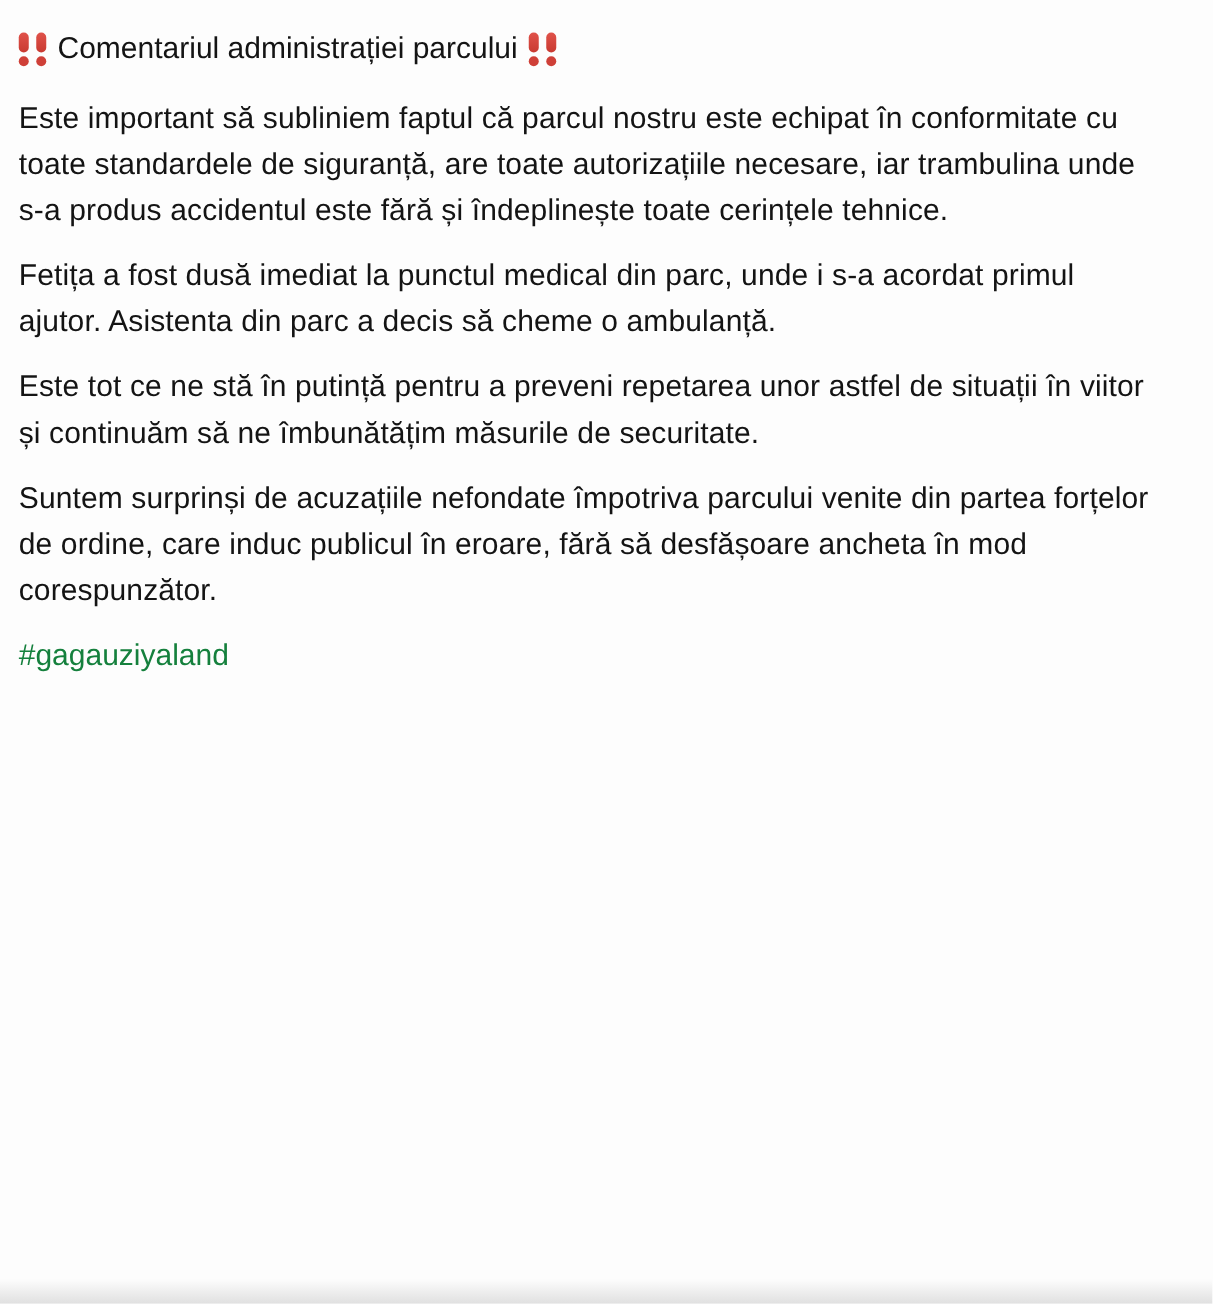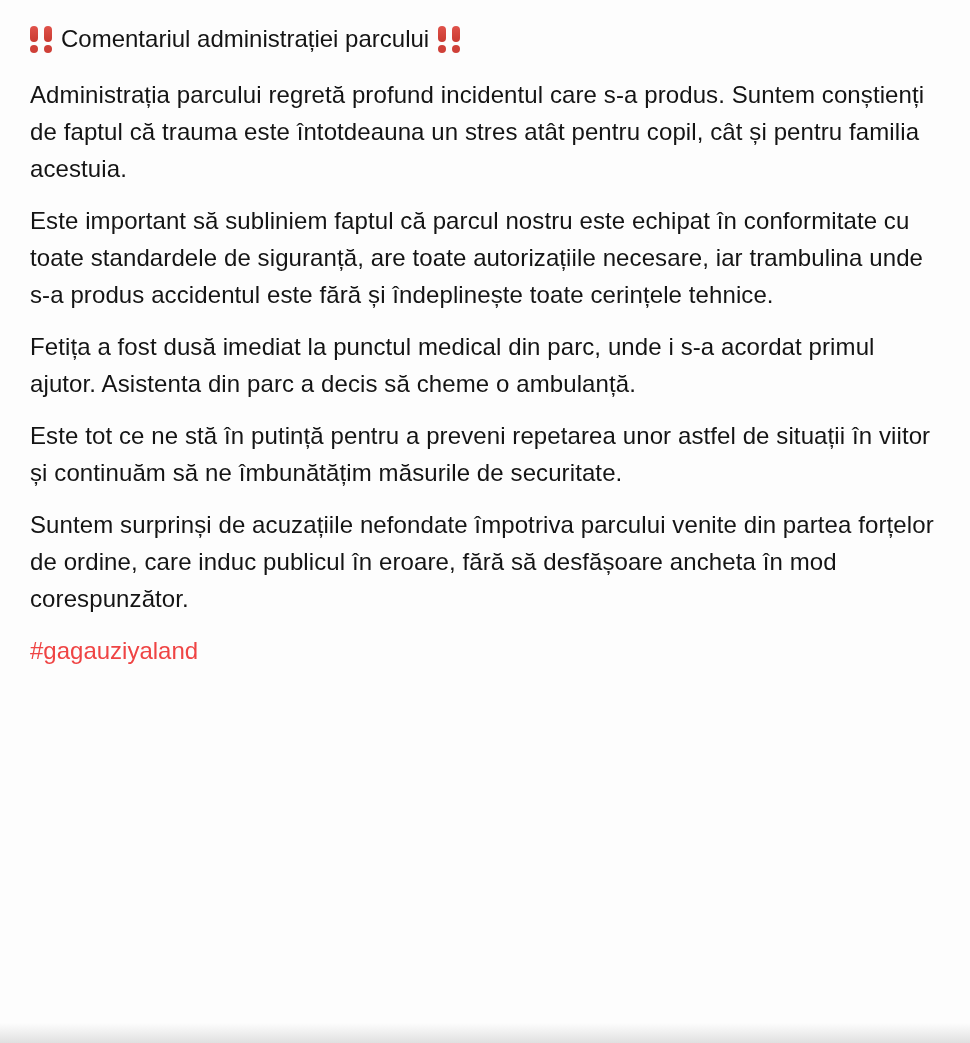--- a/index.html
+++ b/index.html
@@ -6,21 +6,21 @@
   body {
     width: 970px;
     height: 1043px;
     background: #fdfdfd;
     font-family: "Liberation Sans", "DejaVu Sans", sans-serif;
     color: #141414;
     position: relative;
     overflow: hidden;
   }
   .content {
-    padding: 20px 26px 0 30px;
+    padding: 20px 26px 0 15px;
   }
   .title {
     margin: 0 0 19px 0;
     font-size: 24px;
     font-weight: 400;
     line-height: 37px;
     display: flex;
     align-items: center;
     gap: 9px;
   }
@@ -52,21 +52,21 @@
     margin: 0 0 15px 0;
     font-size: 24px;
     line-height: 37px;
     letter-spacing: 0.1px;
     max-width: 914px;
   }
   .hashtag {
     display: inline-block;
     font-size: 24px;
     line-height: 37px;
-    color: #ef4444;
+    color: #15803d;
     text-decoration: none;
     cursor: pointer;
   }
   .bottom-fade {
     position: absolute;
     left: 0;
     right: 0;
     bottom: 0;
     height: 20px;
     background: linear-gradient(180deg, rgba(224,224,224,0) 0%, #e0e0e0 100%);
@@ -95,21 +95,20 @@
           <span class="bar"></span>
           <span class="dot"></span>
         </span>
       <span class="excl">
           <span class="bar"></span>
           <span class="dot"></span>
         </span>
     </span>
   </h1>
 
-  <p class="para">Administrația parcului regretă profund incidentul care s-a produs. Suntem conștienți de faptul că trauma este întotdeauna un stres atât pentru copil, cât și pentru familia acestuia.</p>
   <p class="para">Este important să subliniem faptul că parcul nostru este echipat în conformitate cu toate standardele de siguranță, are toate autorizațiile necesare, iar trambulina unde s-a produs accidentul este fără și îndeplinește toate cerințele tehnice.</p>
   <p class="para">Fetița a fost dusă imediat la punctul medical din parc, unde i s-a acordat primul ajutor. Asistenta din parc a decis să cheme o ambulanță.</p>
   <p class="para">Este tot ce ne stă în putință pentru a preveni repetarea unor astfel de situații în viitor și continuăm să ne îmbunătățim măsurile de securitate.</p>
   <p class="para">Suntem surprinși de acuzațiile nefondate împotriva parcului venite din partea forțelor de ordine, care induc publicul în eroare, fără să desfășoare ancheta în mod corespunzător.</p>
 
   <a class="hashtag">#gagauziyaland</a>
 
 </div>
 
 <div class="bottom-fade"></div>

